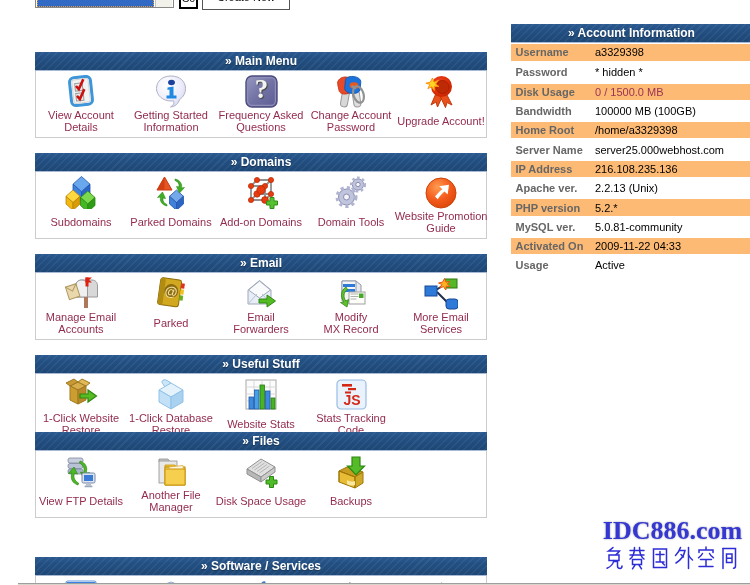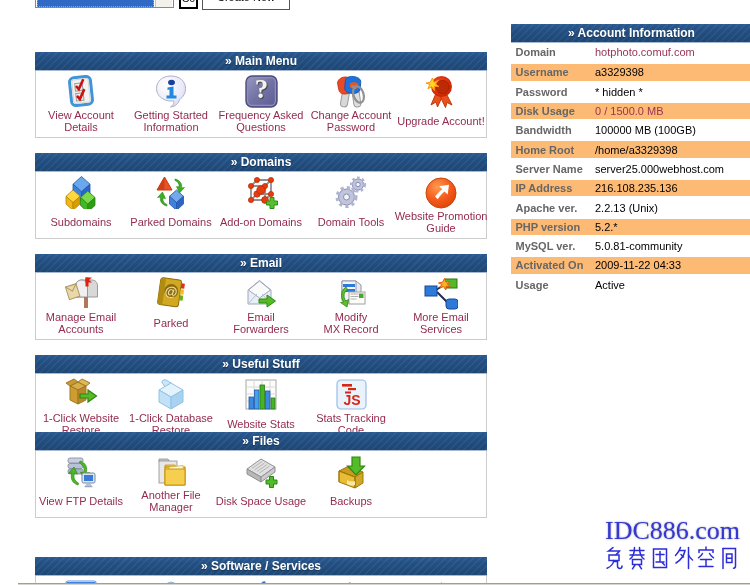--- a/index.html
+++ b/index.html
@@ -41,21 +41,21 @@
   background:#316ac5; outline:1px dotted #e3953a; outline-offset:-1px; }
 #sel .btn { position:absolute; right:1px; top:1px; width:17px; height:17px; background:#f2f1ea; border-left:1px solid #c8c4b4; }
 #go { left:179px; top:-9px; width:19px; height:18px; border:2px solid #000; background:#fff;
   font-size:10px; text-align:center; line-height:11px; overflow:hidden; }
 #cn { left:202px; top:-12px; width:88px; height:22px; border:1px solid #555; background:#fff;
   font-size:11px; color:#000; text-align:center; line-height:16px; overflow:hidden; }
 #bstrip { left:18px; top:583px; width:732px; height:2px; background:#d8d5cd; border-top:1px solid #9e9e9e; }
 
 #wm1 { left:599px; top:516px; width:147px; text-align:center;
   font-family:"Liberation Serif", serif; font-size:26px; color:#3437d2;
-  text-shadow:0 0 2px rgba(120,120,140,.8); }
+  text-shadow:0 0 2px rgba(120,120,140,.8);font-weight:bold; }
 svg { display:block; }
 </style>
 </head>
 <body>
 
 <div class="abs" id="sel">
     <div class="blue"></div>
     <div class="btn"></div>
   </div>
 <div class="abs" id="go">Go</div>
@@ -514,24 +514,20 @@
 </svg>
         </div>
       </div>
   </div>
 </div>
 
 <div class="abs" id="acct">
   <div class="hd">» Account Information</div>
   <table>
     <tbody>
-        <tr>
-          <td class="l">Domain</td>
-          <td class="v mar">hotphoto.comuf.com</td>
-        </tr>
     <tr class="g">
           <td class="l">Username</td>
           <td class="v">a3329398</td>
         </tr>
     <tr>
           <td class="l">Password</td>
           <td class="v">* hidden *</td>
         </tr>
     <tr class="g">
           <td class="l">Disk Usage</td>

